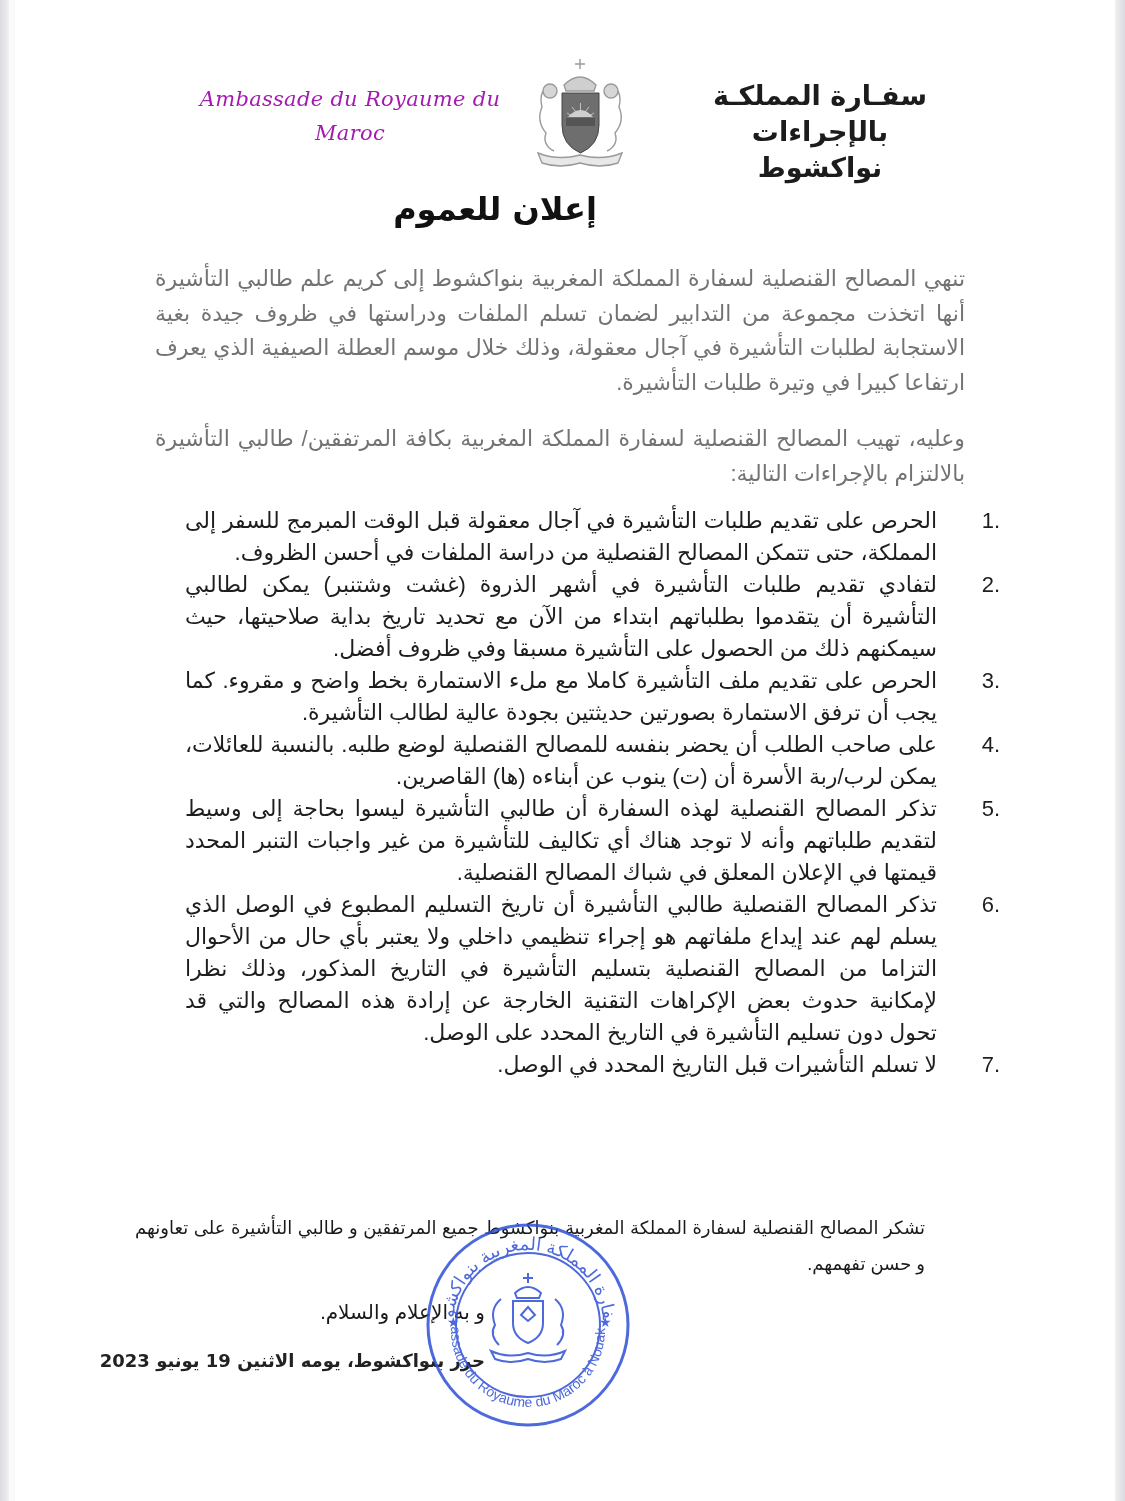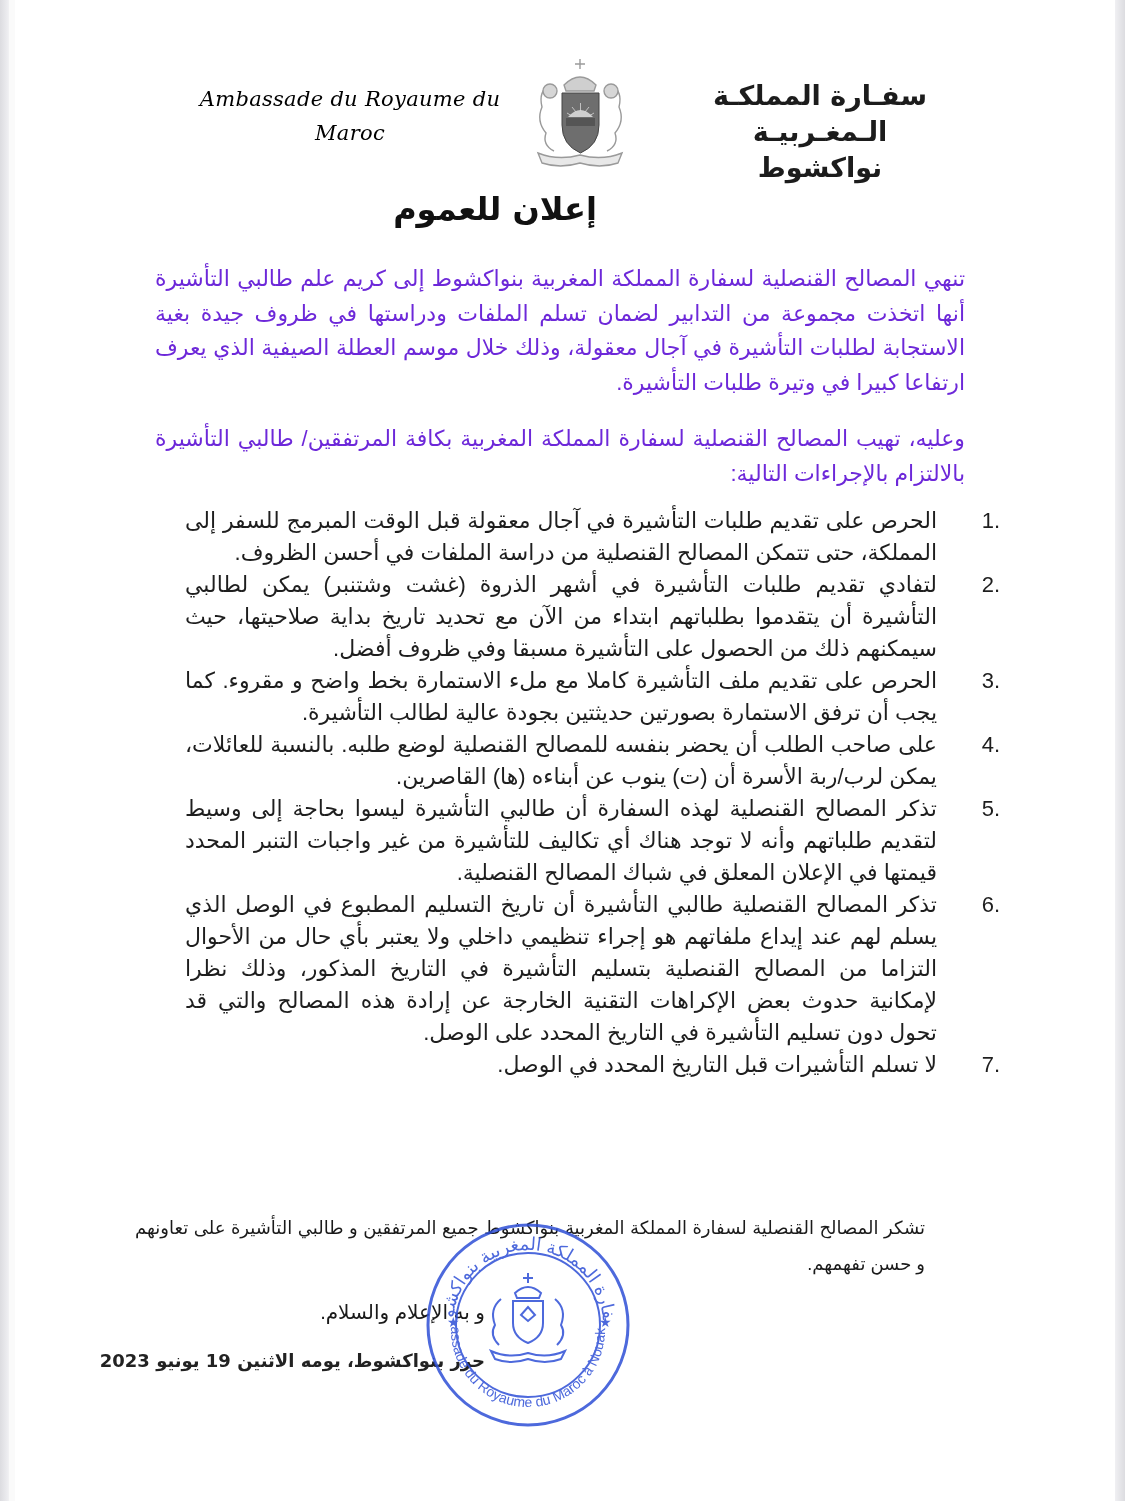--- a/index.html
+++ b/index.html
@@ -22,21 +22,21 @@
   .edge-left {
     position: absolute; left: 0; top: 0; width: 8px; height: 1501px;
     background: linear-gradient(to right, #dcdce0, #eeeeF1);
   }
 
   
   .hdr-fr {
     position: absolute; left: 190px; top: 82px; width: 320px;
     text-align: center;
     font-family: "DejaVu Serif", serif; font-style: italic;
-    font-size: 21px; line-height: 34px; color: #000000;
+    font-size: 21px; line-height: 34px; color: #a21caf;
     letter-spacing: 0.3px;
   }
   .hdr-ar {
     position: absolute; left: 660px; top: 78px; width: 320px;
     direction: rtl; text-align: center;
     font-family: "DejaVu Sans", sans-serif; font-weight: bold;
     font-size: 27px; line-height: 36px; color: #1c1c1c;
   }
   .hdr-ar .l1 { letter-spacing: 1px; }
   .emblem {
@@ -47,21 +47,21 @@
   .title {
     position: absolute; left: 0; top: 190px; width: 990px;
     text-align: center; direction: rtl;
     font-family: "DejaVu Sans", sans-serif; font-weight: bold;
     font-size: 32px; color: #111;
   }
 
   .rtl { direction: rtl; text-align: justify; text-align-last: right; }
   .para {
     position: absolute; right: 160px; width: 810px;
-    font-size: 22px; line-height: 34.5px; color: #6d28d9;
+    font-size: 22px; line-height: 34.5px; color: #737373;
   }
   .p-intro { top: 262px; }
   .p-therefore { top: 422px; }
 
   ol.rules {
     position: absolute; right: 150px; top: 505px; width: 790px;
     margin: 0; padding: 0; list-style: none;
     direction: rtl;
   }
   ol.rules li {
@@ -112,21 +112,21 @@
     <path d="M34 38 h37 v32 q0 20 -18.5 28 q-18.5 -8 -18.5 -28 z" fill="#6e6e6e" stroke="#444" stroke-width="1"></path>
     <path d="M40 62 q12.5 -14 25 0 z" fill="#cfcfcf"></path>
     <g stroke="#d8d8d8" stroke-width="0.8">
       <path d="M52.5 48 v8 M44 52 l4 5 M61 52 l-4 5 M39 58 l5 3 M66 58 l-5 3"></path>
     </g>
     <rect x="38" y="63" width="29" height="8" fill="#555"></rect>
   </svg>
 </div>
 
 <div class="hdr-ar">
-  <div class="l1">سفـارة المملكـة الـمغـربيـة</div>
+  <div class="l1">سفـارة المملكـة بالإجراءات</div>
   <div>نواكشوط</div>
 </div>
 
 <div class="title">إعلان للعموم</div>
 
 <p class="para rtl p-intro" style="margin:0">تنهي المصالح القنصلية لسفارة المملكة المغربية بنواكشوط إلى كريم علم طالبي التأشيرة أنها اتخذت مجموعة من التدابير لضمان تسلم الملفات ودراستها في ظروف جيدة بغية الاستجابة لطلبات التأشيرة في آجال معقولة، وذلك خلال موسم العطلة الصيفية الذي يعرف ارتفاعا كبيرا في وتيرة طلبات التأشيرة.</p>
 <p class="para rtl p-therefore" style="margin:0">وعليه، تهيب المصالح القنصلية لسفارة المملكة المغربية بكافة المرتفقين/ طالبي التأشيرة بالالتزام بالإجراءات التالية:</p>
 
 <ol class="rules">
   <li><span class="num">1.</span><span>الحرص على تقديم طلبات التأشيرة في آجال معقولة قبل الوقت المبرمج للسفر إلى المملكة، حتى تتمكن المصالح القنصلية من دراسة الملفات في أحسن الظروف.</span></li>

